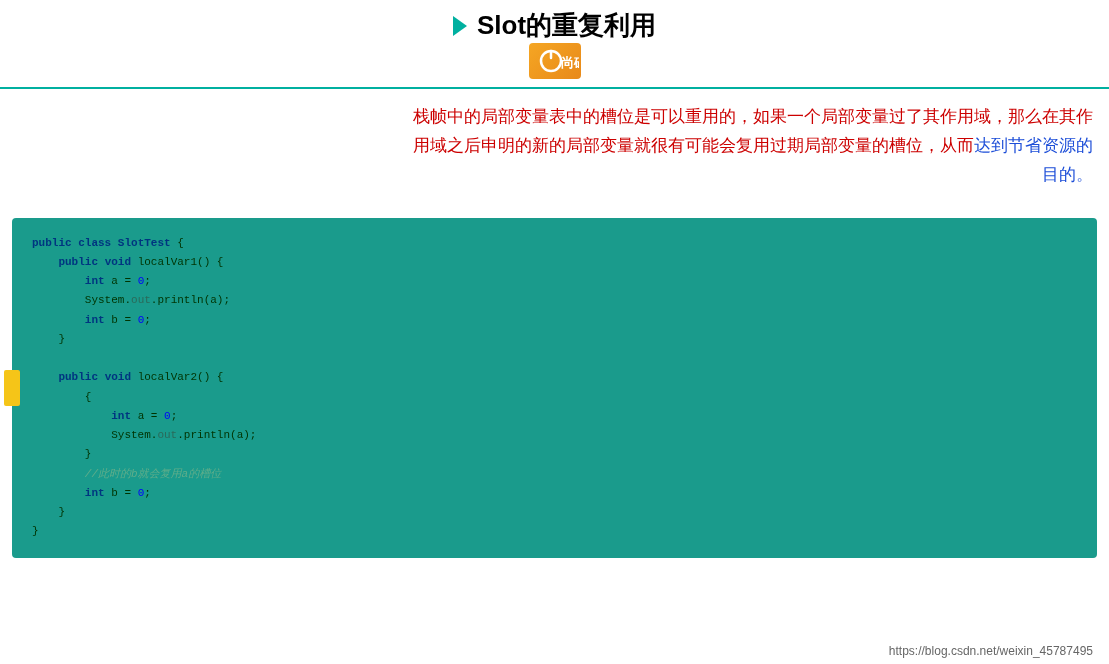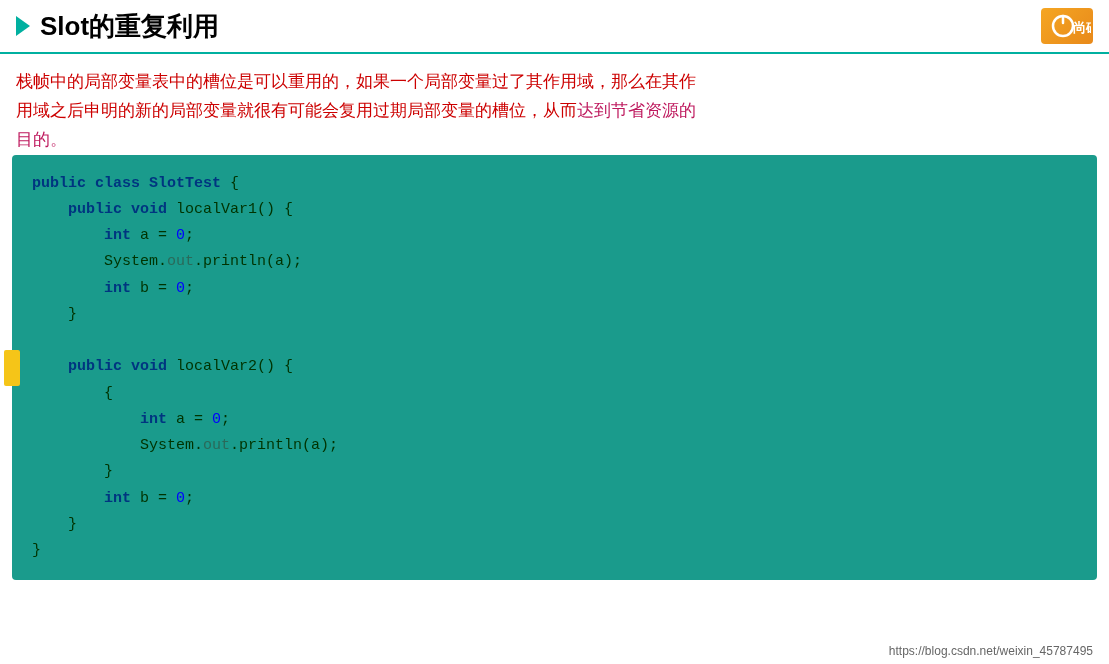--- a/index.html
+++ b/index.html
@@ -12,20 +12,21 @@
     }
 
     
     .header {
       display: flex;
       align-items: center;
       justify-content: space-between;
       padding: 8px 16px;
       border-bottom: 2px solid #00b0a0;
       background: #fff;
+      flex-direction: column;
     }
     .header-left {
       display: flex;
       align-items: center;
       gap: 10px;
     }
     .header-arrow {
       width: 0;
       height: 0;
       border-top: 10px solid transparent;
@@ -45,40 +46,41 @@
       display: flex;
       align-items: center;
       justify-content: center;
       color: white;
       font-size: 18px;
       font-weight: bold;
     }
 
     
     .description {
-      padding: 14px 16px 0 16px;
+      padding: 14px 16px 28px 16px;
       font-size: 17px;
       line-height: 1.7;
       color: #cc0000;
+      text-align: right;
     }
     .desc-normal {
       color: #cc0000;
     }
     .desc-orange {
-      color: #be185d;
+      color: #1d4ed8;
     }
 
     
     .code-container {
       margin: 0 12px 10px 12px;
       background: #1a9b8c;
       border-radius: 4px;
       padding: 16px 20px 16px 20px;
       font-family: Consolas, 'Courier New', monospace;
-      font-size: 15px;
+      font-size: 11px;
       line-height: 1.75;
       position: relative;
     }
 
     
     .slot-indicator {
       position: absolute;
       left: -8px;
       top: 50%;
       transform: translateY(-50%);
@@ -154,20 +156,21 @@
   <span class="code-line"><span class="normal">    </span><span class="kw">public</span><span class="normal"> </span><span class="kw">void</span><span class="normal"> localVar2() {</span></span>
 
   <span class="code-line"><span class="normal">        {</span></span>
 
   <span class="code-line"><span class="normal">            </span><span class="kw">int</span><span class="normal"> a = </span><span class="num">0</span><span class="normal">;</span></span>
 
   <span class="code-line"><span class="normal">            System.</span><span class="method-out">out</span><span class="normal">.println(a);</span></span>
 
   <span class="code-line"><span class="normal">        }</span></span>
 
+  <span class="code-line"><span class="italic-comment">        //此时的b就会复用a的槽位</span></span>
 
   <span class="code-line"><span class="normal">        </span><span class="kw">int</span><span class="normal"> b = </span><span class="num">0</span><span class="normal">;</span></span>
 
   <span class="code-line"><span class="normal">    }</span></span>
 
   <span class="code-line"><span class="normal">}</span></span>
 </div>
 
 <div class="footer">https://blog.csdn.net/weixin_45787495</div>
 

